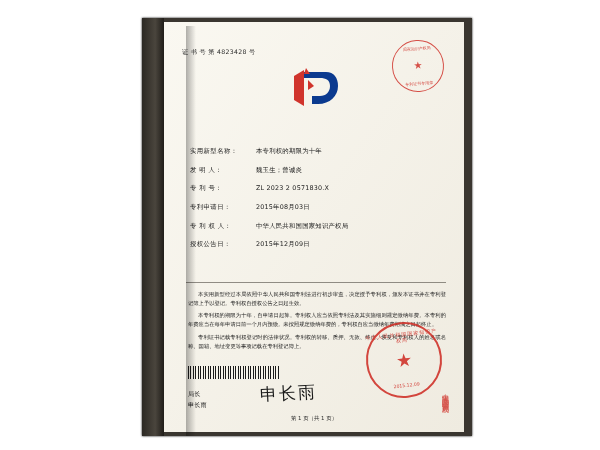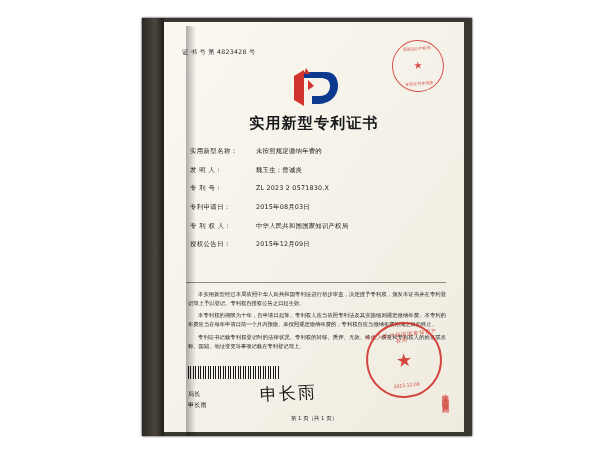--- a/index.html
+++ b/index.html
@@ -303,26 +303,25 @@
         <span class="seal-text-bottom">专利证书专用章</span>
       </div>
 
       <svg class="logo" viewBox="0 0 64 44">
         <path d="M20 6 L44 6 C52 6 56 12 56 20 C56 30 48 38 36 38 L30 38 L30 30 L38 30 C44 30 48 26 48 20 C48 14 44 12 38 12 L20 12 Z" fill="#0b3a8f"></path>
         <path d="M12 10 L22 4 L22 40 L12 34 Z" fill="#d0342c"></path>
         <path d="M24 2 L28 8 L22 8 Z" fill="#d0342c"></path>
         <path d="M26 14 L32 20 L26 24 Z" fill="#d0342c"></path>
       </svg>
 
-      <div class="title">实用新型专利证书</div>
 
       <div class="fields">
         <div class="field-row">
           <span class="field-label">实用新型名称：</span>
-          <span class="field-value">未按照规定缴纳年费的</span>
+          <span class="field-value">本专利权的期限为十年</span>
         </div>
         <div class="field-row">
           <span class="field-label">发 明 人：</span>
           <span class="field-value">魏玉生；曾诚炎</span>
         </div>
         <div class="field-row">
           <span class="field-label">专 利 号：</span>
           <span class="field-value">ZL 2023 2 0571830.X</span>
         </div>
         <div class="field-row">

